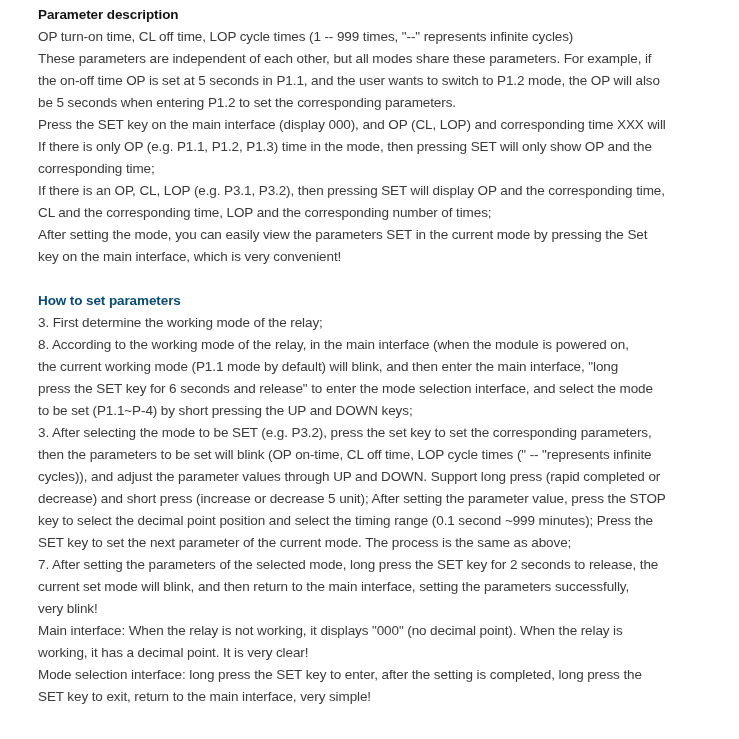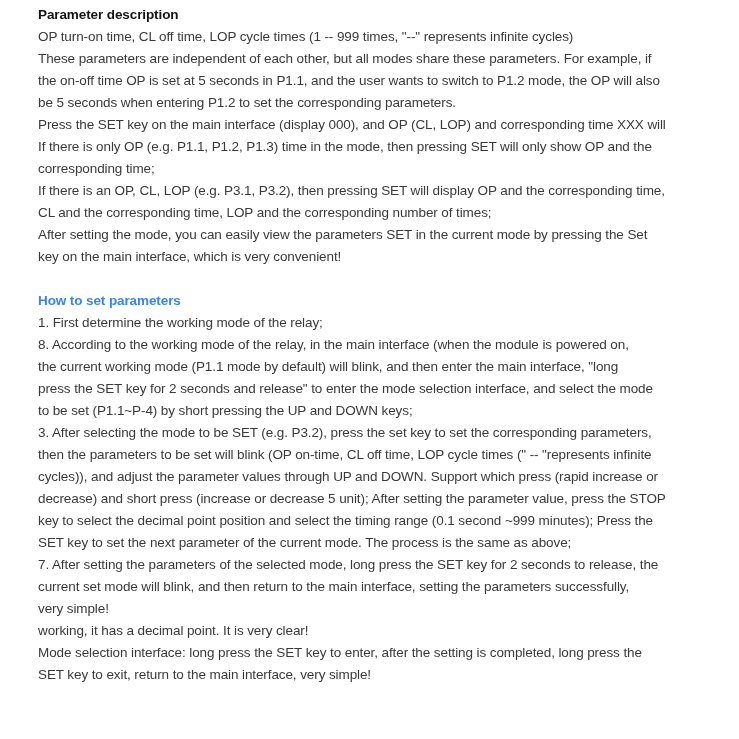--- a/index.html
+++ b/index.html
@@ -50,33 +50,34 @@
         <div class="line">be 5 seconds when entering P1.2 to set the corresponding parameters.</div>
         <div class="line">Press the SET key on the main interface (display 000), and OP (CL, LOP) and corresponding time XXX will</div>
         <div class="line">If there is only OP (e.g. P1.1, P1.2, P1.3) time in the mode, then pressing SET will only show OP and the</div>
         <div class="line">corresponding time;</div>
         <div class="line">If there is an OP, CL, LOP (e.g. P3.1, P3.2), then pressing SET will display OP and the corresponding time,</div>
         <div class="line">CL and the corresponding time, LOP and the corresponding number of times;</div>
         <div class="line">After setting the mode, you can easily view the parameters SET in the current mode by pressing the Set</div>
         <div class="line">key on the main interface, which is very convenient!</div>
       </section>
       <section class="doc-section">
-        <div class="heading" style="color: #3b82f6;">How to set parameters</div>
-        <div class="line">1. First determine the working mode of the relay;</div>
+        <div class="heading" style="color: #0c4a6e;">How to set parameters</div>
+        <div class="line">3. First determine the working mode of the relay;</div>
         <div class="line">8. According to the working mode of the relay, in the main interface (when the module is powered on,</div>
         <div class="line">the current working mode (P1.1 mode by default) will blink, and then enter the main interface, "long</div>
-        <div class="line">press the SET key for 2 seconds and release" to enter the mode selection interface, and select the mode</div>
+        <div class="line">press the SET key for 6 seconds and release" to enter the mode selection interface, and select the mode</div>
         <div class="line">to be set (P1.1~P-4) by short pressing the UP and DOWN keys;</div>
         <div class="line">3. After selecting the mode to be SET (e.g. P3.2), press the set key to set the corresponding parameters,</div>
         <div class="line">then the parameters to be set will blink (OP on-time, CL off time, LOP cycle times (" -- "represents infinite</div>
-        <div class="line">cycles)), and adjust the parameter values through UP and DOWN. Support which press (rapid increase or</div>
+        <div class="line">cycles)), and adjust the parameter values through UP and DOWN. Support long press (rapid completed or</div>
         <div class="line">decrease) and short press (increase or decrease 5 unit); After setting the parameter value, press the STOP</div>
         <div class="line">key to select the decimal point position and select the timing range (0.1 second ~999 minutes); Press the</div>
         <div class="line">SET key to set the next parameter of the current mode. The process is the same as above;</div>
         <div class="line">7. After setting the parameters of the selected mode, long press the SET key for 2 seconds to release, the</div>
         <div class="line">current set mode will blink, and then return to the main interface, setting the parameters successfully,</div>
-        <div class="line">very simple!</div>
+        <div class="line">very blink!</div>
+        <div class="line">Main interface: When the relay is not working, it displays "000" (no decimal point). When the relay is</div>
         <div class="line">working, it has a decimal point. It is very clear!</div>
         <div class="line">Mode selection interface: long press the SET key to enter, after the setting is completed, long press the</div>
         <div class="line">SET key to exit, return to the main interface, very simple!</div>
       </section>
     </div>
 </div>
 
 </body></html>

